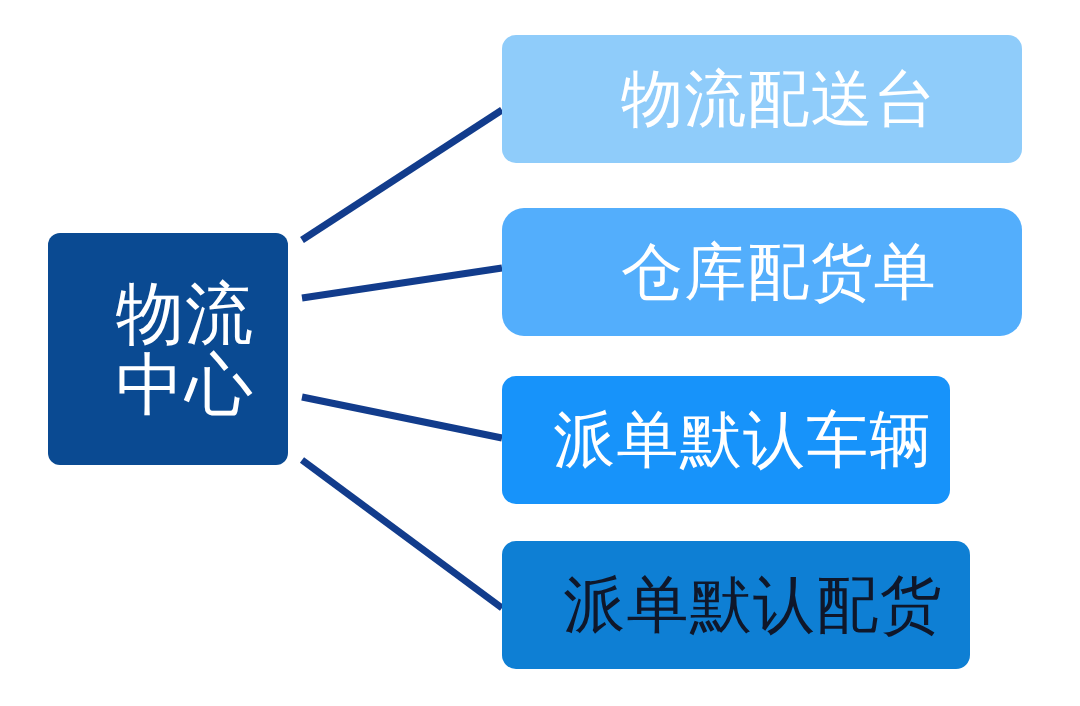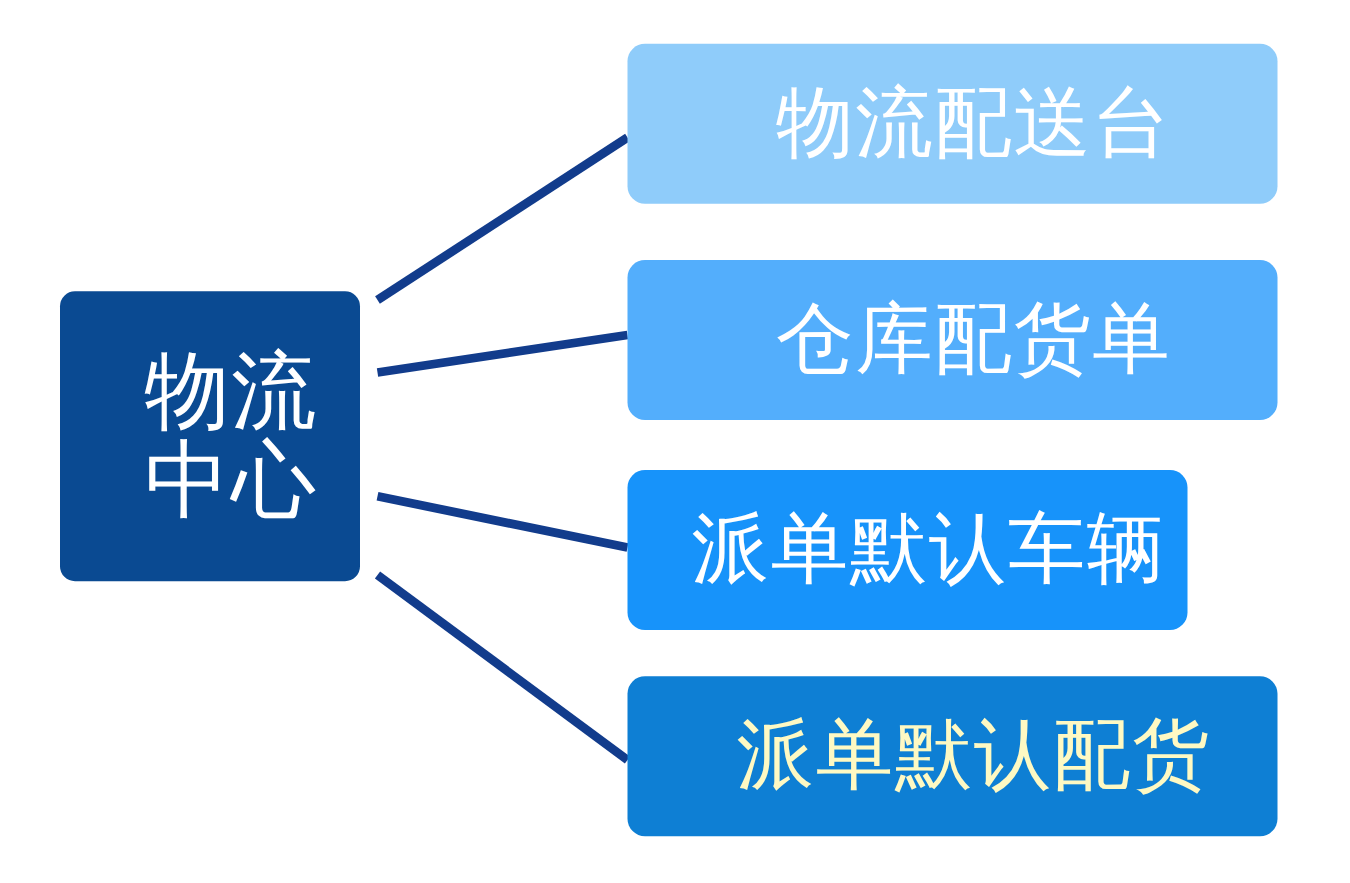--- a/index.html
+++ b/index.html
@@ -61,21 +61,21 @@
   
   .child-node {
     left: 502px;
     width: 520px;
     height: 128px;
   }
   .child-node .node-label {
     font-size: 62px;
   }
   #child-node-0 { top: 35px; }
-  #child-node-1 { top: 208px; }
+  #child-node-1 { top: 208px; border-radius: 22px; }
   #child-node-2 { top: 376px; }
   #child-node-3 { top: 541px; }
 </style>
 </head>
 <body>
 
 <div id="canvas" style="background: rgb(255, 255, 255);">
 
   <svg id="connectors" viewBox="0 0 1080 706" width="1080" height="706" xmlns="http://www.w3.org/2000/svg">
     <line x1="302" y1="240" x2="502" y2="110" stroke="#123C8C" stroke-width="7" stroke-linecap="butt"></line>
@@ -94,17 +94,17 @@
   </div>
 
   <div class="node child-node" id="child-node-1" style="left: 502px; top: 208px; width: 520px; height: 128px; background: rgb(83, 174, 252); color: rgb(255, 255, 255);">
     <span class="node-label">仓库配货单</span>
   </div>
 
   <div class="node child-node" id="child-node-2" style="left: 502px; top: 376px; width: 448px; height: 128px; background: rgb(23, 147, 250); color: rgb(255, 255, 255);">
     <span class="node-label">派单默认车辆</span>
   </div>
 
-  <div class="node child-node" id="child-node-3" style="left: 502px; top: 541px; width: 520px; height: 128px; background: rgb(14, 127, 212); color: #fef9c3;">
+  <div class="node child-node" id="child-node-3" style="left: 502px; top: 541px; width: 468px; height: 128px; background: rgb(14, 127, 212); color: #0f172a;">
     <span class="node-label">派单默认配货</span>
   </div>
 
 </div>
 
 </body></html>

